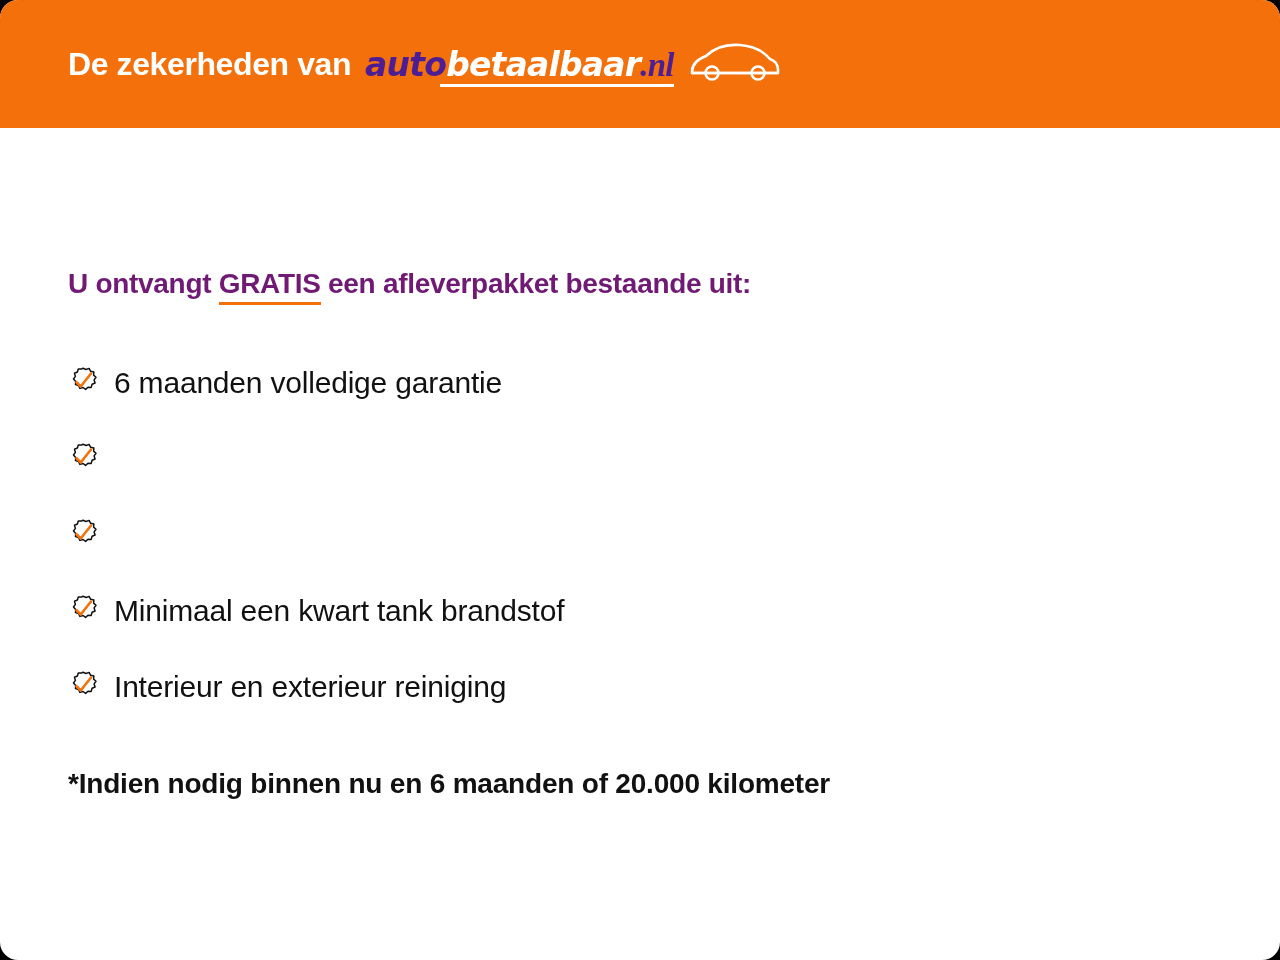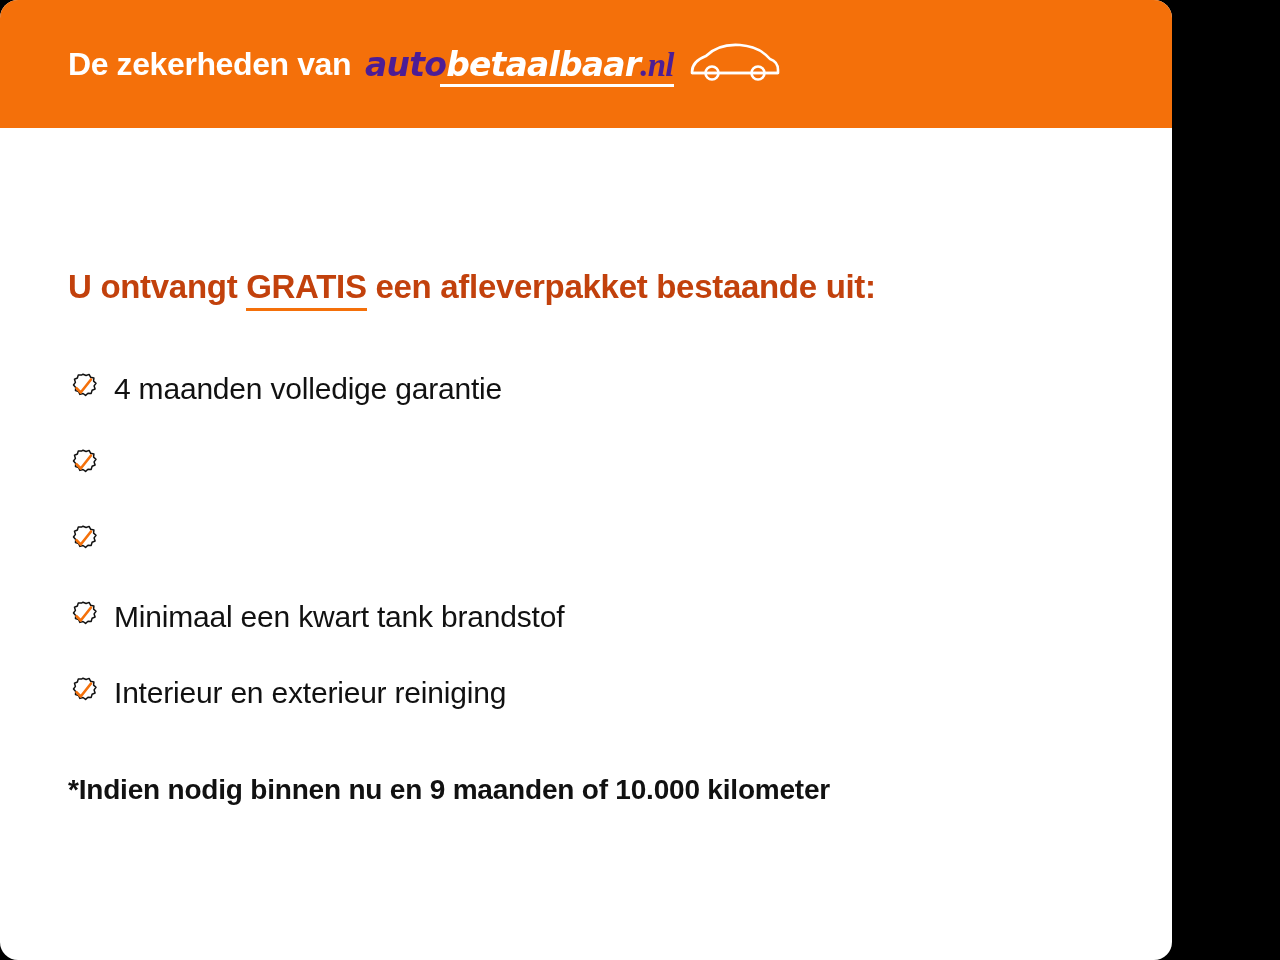--- a/index.html
+++ b/index.html
@@ -9,21 +9,21 @@
   }
   body {
     width: 1280px;
     height: 960px;
     font-family: "Liberation Sans", sans-serif;
     overflow: hidden;
   }
 
   .page {
     position: relative;
-    width: 1172px;
+    width: 1280px;
     height: 960px;
     background: #ffffff;
     border-radius: 18px;
     overflow: hidden;
   }
 
   
   .header {
     position: absolute;
     top: 0;
@@ -81,23 +81,23 @@
   
   .content {
     position: absolute;
     top: 128px;
     left: 0;
     width: 1280px;
   }
 
   .headline {
     margin: 140px 0 0 68px;
-    font-size: 33px;
+    font-size: 28px;
     font-weight: bold;
-    color: #c2410c;
+    color: #701a75;
     letter-spacing: -0.3px;
   }
   .headline .gratis {
     position: relative;
     display: inline-block;
   }
   .headline .gratis::after {
     content: "";
     position: absolute;
     left: 0;
@@ -176,21 +176,21 @@
 
     <ul class="list">
 
       <li class="list-item">
         <span class="gear-wrap">
           <svg width="34" height="34" viewBox="0 0 34 34" xmlns="http://www.w3.org/2000/svg" aria-hidden="true">
             <path d="M17 3.2 l3.1 1.3 3.0 -1.1 1.6 2.9 3.2 0.6 -0.3 3.2 2.4 2.2 -1.9 2.6 1.0 3.1 -3.0 1.3 -0.9 3.1 -3.2 -0.2 -2.4 2.2 -2.6 -1.9 -3.1 0.9 -1.3 -2.9 -3.1 -0.9 0.2 -3.2 -2.2 -2.4 1.9 -2.6 -0.9 -3.1 2.9 -1.3 0.9 -3.1 3.2 0.2 z" fill="#ffffff" stroke="#111111" stroke-width="1.5" stroke-linejoin="round"></path>
             <path d="M10.5 17.2 l4.2 4.3 L25 8.5" stroke="#F4700A" stroke-width="2.6" fill="none" stroke-linecap="round" stroke-linejoin="round"></path>
           </svg>
         </span>
-        <span class="item-label">4 maanden volledige garantie</span>
+        <span class="item-label">6 maanden volledige garantie</span>
       </li>
 
       <li class="list-item">
         <span class="gear-wrap">
           <svg width="34" height="34" viewBox="0 0 34 34" xmlns="http://www.w3.org/2000/svg" aria-hidden="true">
             <path d="M17 3.2 l3.1 1.3 3.0 -1.1 1.6 2.9 3.2 0.6 -0.3 3.2 2.4 2.2 -1.9 2.6 1.0 3.1 -3.0 1.3 -0.9 3.1 -3.2 -0.2 -2.4 2.2 -2.6 -1.9 -3.1 0.9 -1.3 -2.9 -3.1 -0.9 0.2 -3.2 -2.2 -2.4 1.9 -2.6 -0.9 -3.1 2.9 -1.3 0.9 -3.1 3.2 0.2 z" fill="#ffffff" stroke="#111111" stroke-width="1.5" stroke-linejoin="round"></path>
             <path d="M10.5 17.2 l4.2 4.3 L25 8.5" stroke="#F4700A" stroke-width="2.6" fill="none" stroke-linecap="round" stroke-linejoin="round"></path>
           </svg>
         </span>
       </li>
@@ -219,16 +219,16 @@
           <svg width="34" height="34" viewBox="0 0 34 34" xmlns="http://www.w3.org/2000/svg" aria-hidden="true">
             <path d="M17 3.2 l3.1 1.3 3.0 -1.1 1.6 2.9 3.2 0.6 -0.3 3.2 2.4 2.2 -1.9 2.6 1.0 3.1 -3.0 1.3 -0.9 3.1 -3.2 -0.2 -2.4 2.2 -2.6 -1.9 -3.1 0.9 -1.3 -2.9 -3.1 -0.9 0.2 -3.2 -2.2 -2.4 1.9 -2.6 -0.9 -3.1 2.9 -1.3 0.9 -3.1 3.2 0.2 z" fill="#ffffff" stroke="#111111" stroke-width="1.5" stroke-linejoin="round"></path>
             <path d="M10.5 17.2 l4.2 4.3 L25 8.5" stroke="#F4700A" stroke-width="2.6" fill="none" stroke-linecap="round" stroke-linejoin="round"></path>
           </svg>
         </span>
         <span class="item-label">Interieur en exterieur reiniging</span>
       </li>
 
     </ul>
 
-    <div class="footnote">*Indien nodig binnen nu en 9 maanden of 10.000 kilometer</div>
+    <div class="footnote">*Indien nodig binnen nu en 6 maanden of 20.000 kilometer</div>
 
   </div>
 </div>
 
 </body></html>

